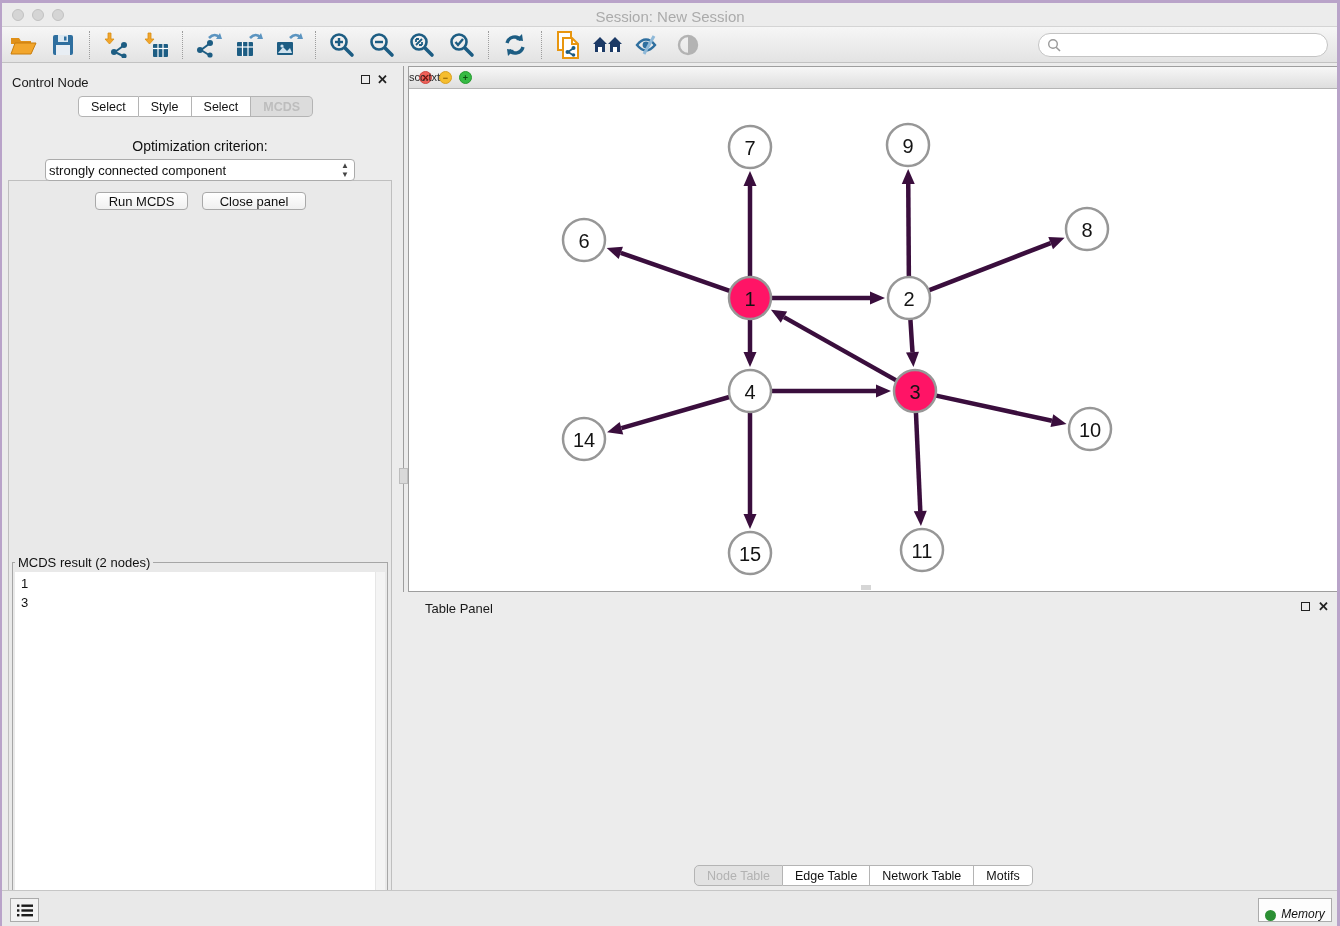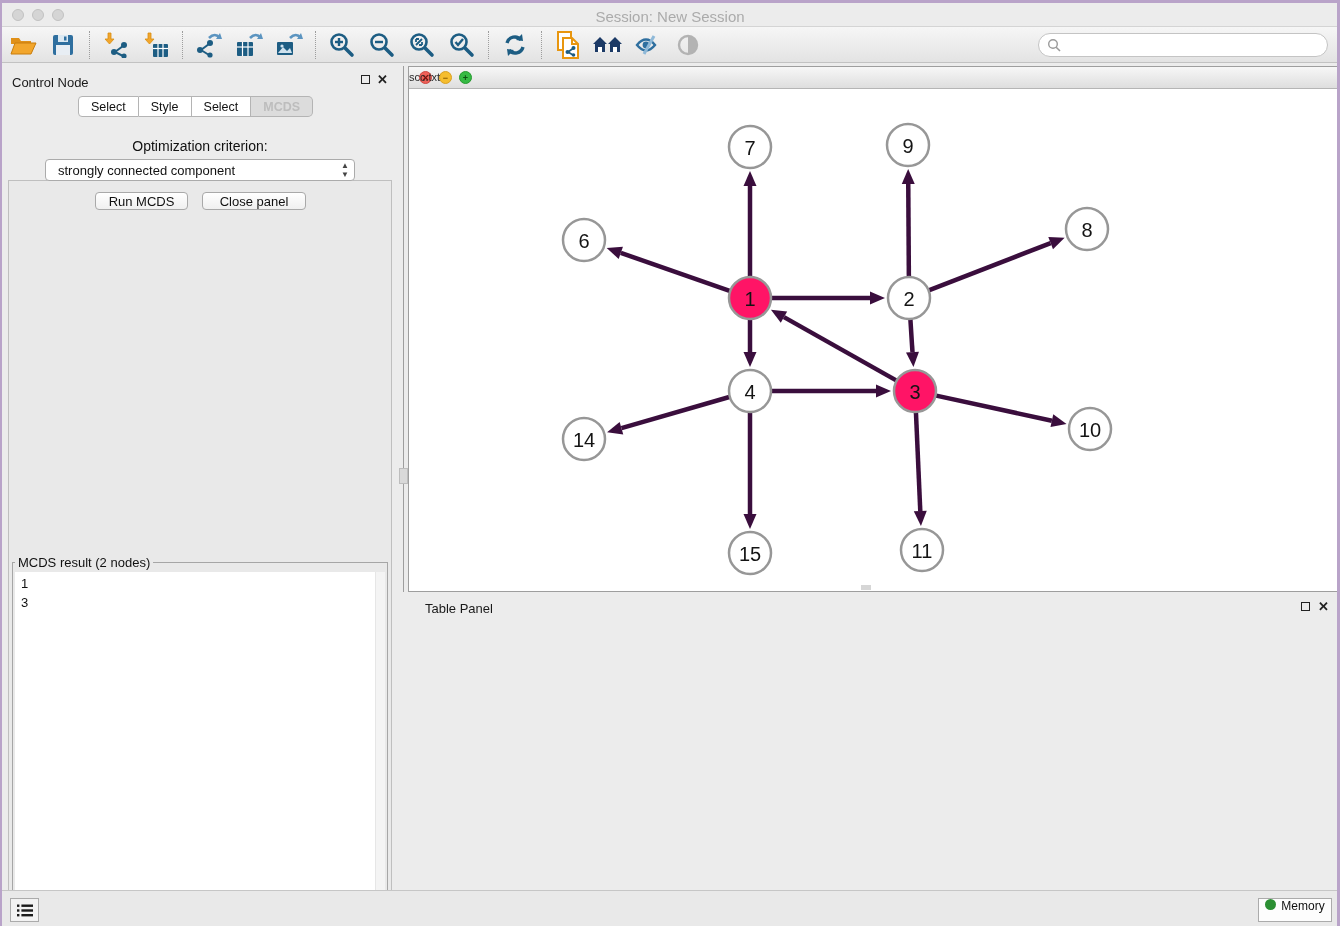--- a/index.html
+++ b/index.html
@@ -25,21 +25,21 @@
   .panel-header-text { font-size:13px; color:#1a1a1a; }
   .float-box { width:9px; height:9px; border:1.5px solid #222; }
   .close-x { font-size:13px; font-weight:bold; color:#222; line-height:9px; }
 
   
   .cp-body { left:8px; top:117px; width:384px; height:760px; background:#e9e9e9; border:1px solid #bfbfbf; }
   .tab { height:21px; padding:0 12px; background:#fff; border:1px solid #b4b4b4; border-left:none; font-size:12.5px; display:flex; align-items:center; color:#111; }
   .tab:first-child { border-left:1px solid #b4b4b4; border-radius:4px 0 0 4px; }
   .tab.sel { background:#dcdcdc; color:#bdbdbd; border-radius:0 5px 5px 0;font-weight:bold; }
   .mac-btn { height:18px; background:linear-gradient(#ffffff,#f0f0f0); border:1px solid #a9a9a9; border-radius:4px; font-size:13px; color:#111; display:flex; align-items:center; justify-content:center; }
-  .dropdown { left:45px; top:159px; width:310px; height:22px; background:#fff; border:1px solid #ababab; border-radius:4px; display:flex; align-items:center; font-size:13px; padding-left:12px; color:#111; }
+  .dropdown { left:45px; top:159px; width:310px; height:22px; background:#fff; border:1px solid #ababab; border-radius:4px; display:flex; align-items:center; font-size:13px; padding-left:3px; color:#111; }
   .stepper { position:absolute; right:5px; top:1px; font-size:8px; color:#444; line-height:9px; text-align:center; }
   fieldset.result { position:absolute; left:12px; top:492px; width:376px; height:378px; border:1px solid #a6a6a6; background:#e9e9e9; }
   fieldset.result legend { font-size:13px; color:#111; padding:0 3px; margin-left:2px; }
   .result-area { position:absolute; left:2px; top:2px; right:12px; bottom:2px; background:#fff; font-size:13px; line-height:19px; padding:2px 0 0 6px; color:#111; white-space:pre; }
   .result-scroll { position:absolute; right:2px; top:2px; width:10px; bottom:2px; background:#f4f4f4; border-left:1px solid #e6e6e6; }
 
   
   .net-frame { left:408px; top:66px; width:932px; height:526px; background:#fff; border:1px solid #9e9e9e; }
   .net-titlebar { left:0; top:0; width:100%; height:22px; background:linear-gradient(#f7f7f7,#dedede); border-bottom:1px solid #b5b5b5; }
   .light { width:13px; height:13px; border-radius:50%; top:4px; font-size:9px; font-weight:bold; text-align:center; line-height:13px; }
@@ -48,21 +48,21 @@
   .light.green { background:#35ba43; border:1px solid #27992f; color:#0c5212; }
   .net-title { width:100%; text-align:left; top:4px; font-size:11px; color:#2a2a2a; }
 
   .btab { height:21px; padding:0 12px; background:#fff; border:1px solid #b4b4b4; border-left:none; font-size:12.5px; display:flex; align-items:center; color:#111; }
   .btab.first { border-left:1px solid #b4b4b4; border-radius:5px 0 0 5px; }
   .btab.last { border-radius:0 5px 5px 0; }
   .btab.sel { background:#e2e2e2; color:#b2b2b2; }
 
   
   .statusbar { left:0; top:890px; width:1340px; height:36px; background:#e9e9e9; border-top:1px solid #c6c6c6; }
-  .memory-btn { position:absolute; right:8px; top:7px; width:74px; height:24px; background:#fdfdfd; border:1px solid #ababab; font-size:12px; color:#111; display:flex; align-items:flex-start; justify-content:center; gap:5px; }
+  .memory-btn { position:absolute; right:8px; top:7px; width:74px; height:24px; background:#fdfdfd; border:1px solid #ababab; font-size:12px; color:#111; display:flex; align-items:flex-end; justify-content:center; gap:5px;font-style:italic; }
   .memory-dot { width:11px; height:11px; border-radius:50%; background:#2b8f33; }
   .list-btn { position:absolute; left:10px; top:7px; width:29px; height:24px; background:#f2f2f2; border:1px solid #ababab; display:flex; align-items:center; justify-content:center; }
 </style>
 </head>
 <body>
 
 <div class="abs edge-strip" style="top:0;left:0;width:1340px;height:3px;"></div>
 <div class="abs edge-strip" style="top:0;left:0;width:2px;height:926px;"></div>
 <div class="abs edge-strip" style="top:0;right:0;width:3px;height:926px;"></div>
 
@@ -340,20 +340,26 @@
   <div class="abs" style="left:452px;bottom:1px;width:10px;height:5px;background:#d6d6d6;"></div>
 </div>
 
 <div class="abs" style="left:408px;top:595px;width:932px;height:295px;">
   <div class="abs" style="left:17px;top:4px;">
     <span class="panel-header-text">Table Panel</span>
   </div>
   <div class="abs float-box" style="left:893px;top:7px;"></div>
   <div class="abs close-x" style="left:910px;top:7px;">✕</div>
 
+  <div class="abs" style="left:286px;top:270px;display:flex;" id="bottom-tabs">
+      <div class="btab first sel">Node Table</div>
+      <div class="btab">Edge Table</div>
+      <div class="btab">Network Table</div>
+      <div class="btab last">Motifs</div>
+    </div>
 </div>
 
 <div class="abs statusbar">
   <div class="list-btn">
     <svg width="16" height="13" viewBox="0 0 16 13">
         <g fill="#1a1a1a">
           <rect x="0" y="0.5" width="2.4" height="2.4"></rect>
           <rect x="0" y="5.3" width="2.4" height="2.4"></rect>
           <rect x="0" y="10" width="2.4" height="2.4"></rect>
           <rect x="4.4" y="0.5" width="11.6" height="2.4"></rect>

